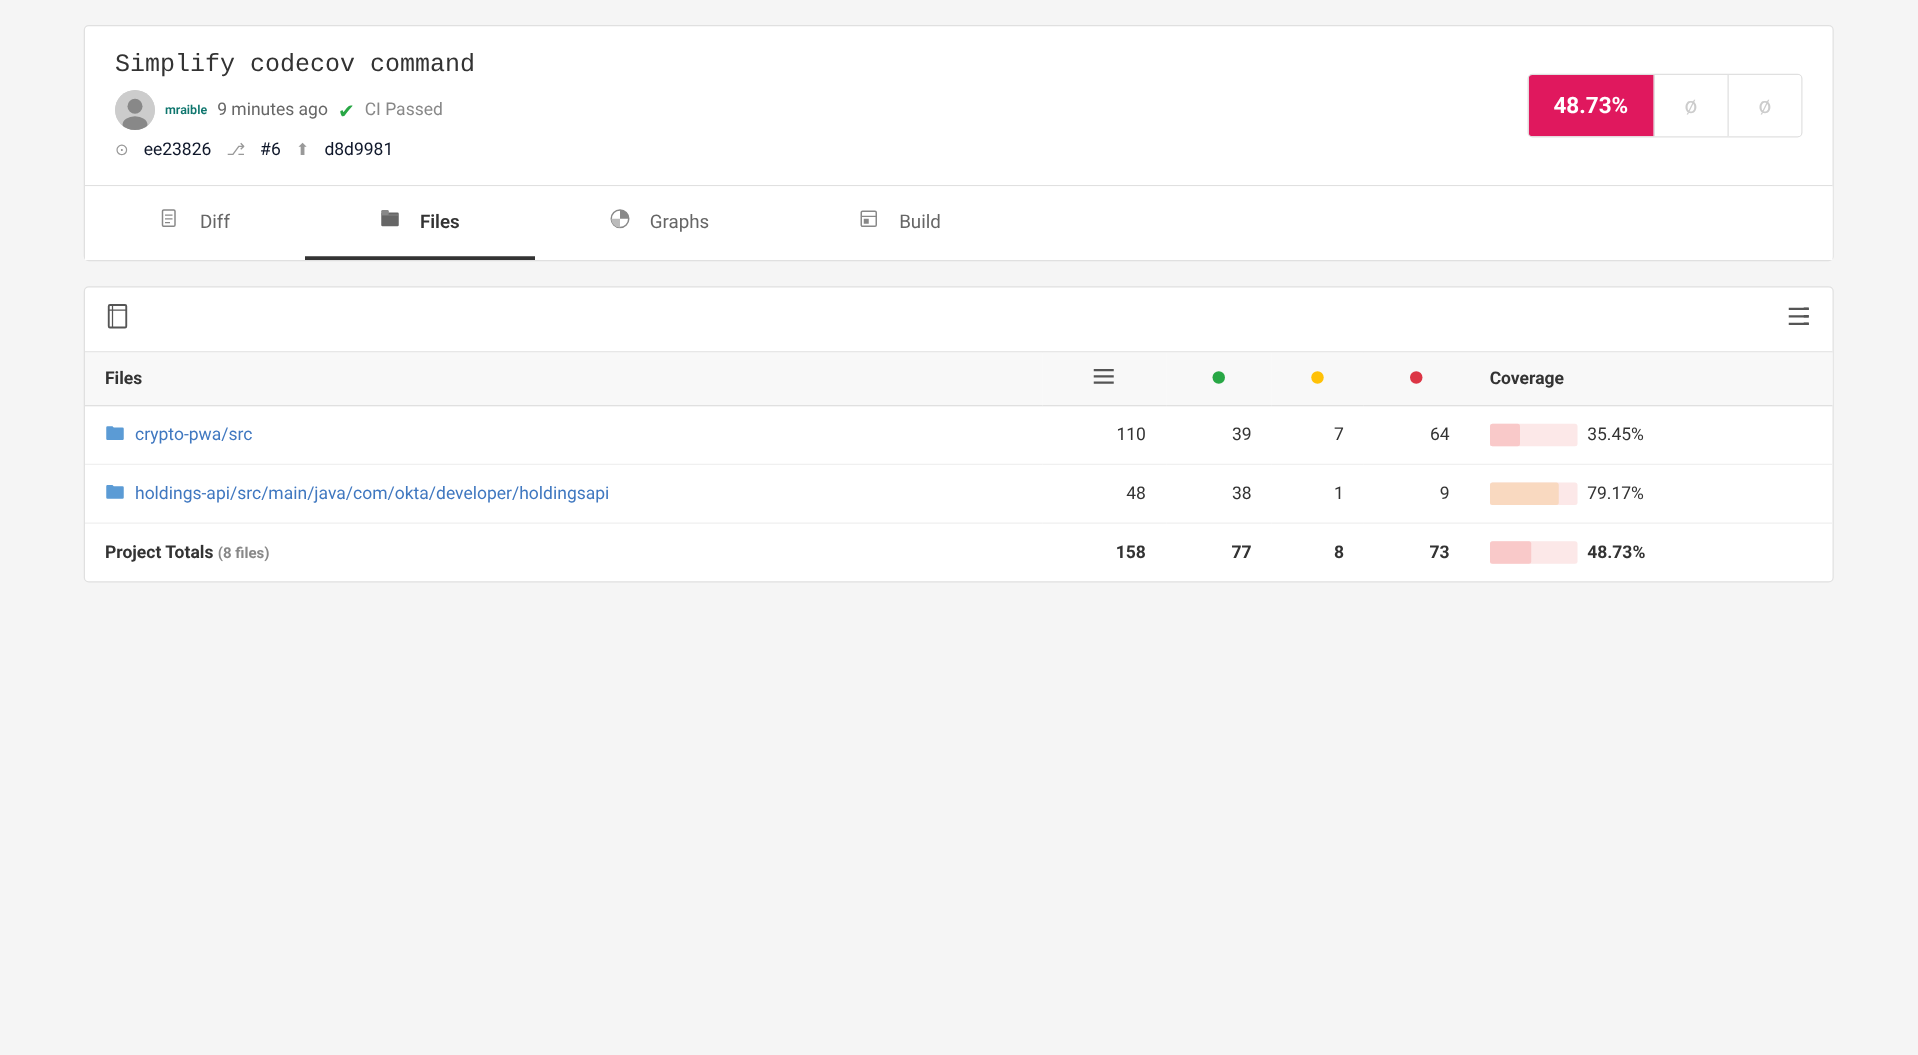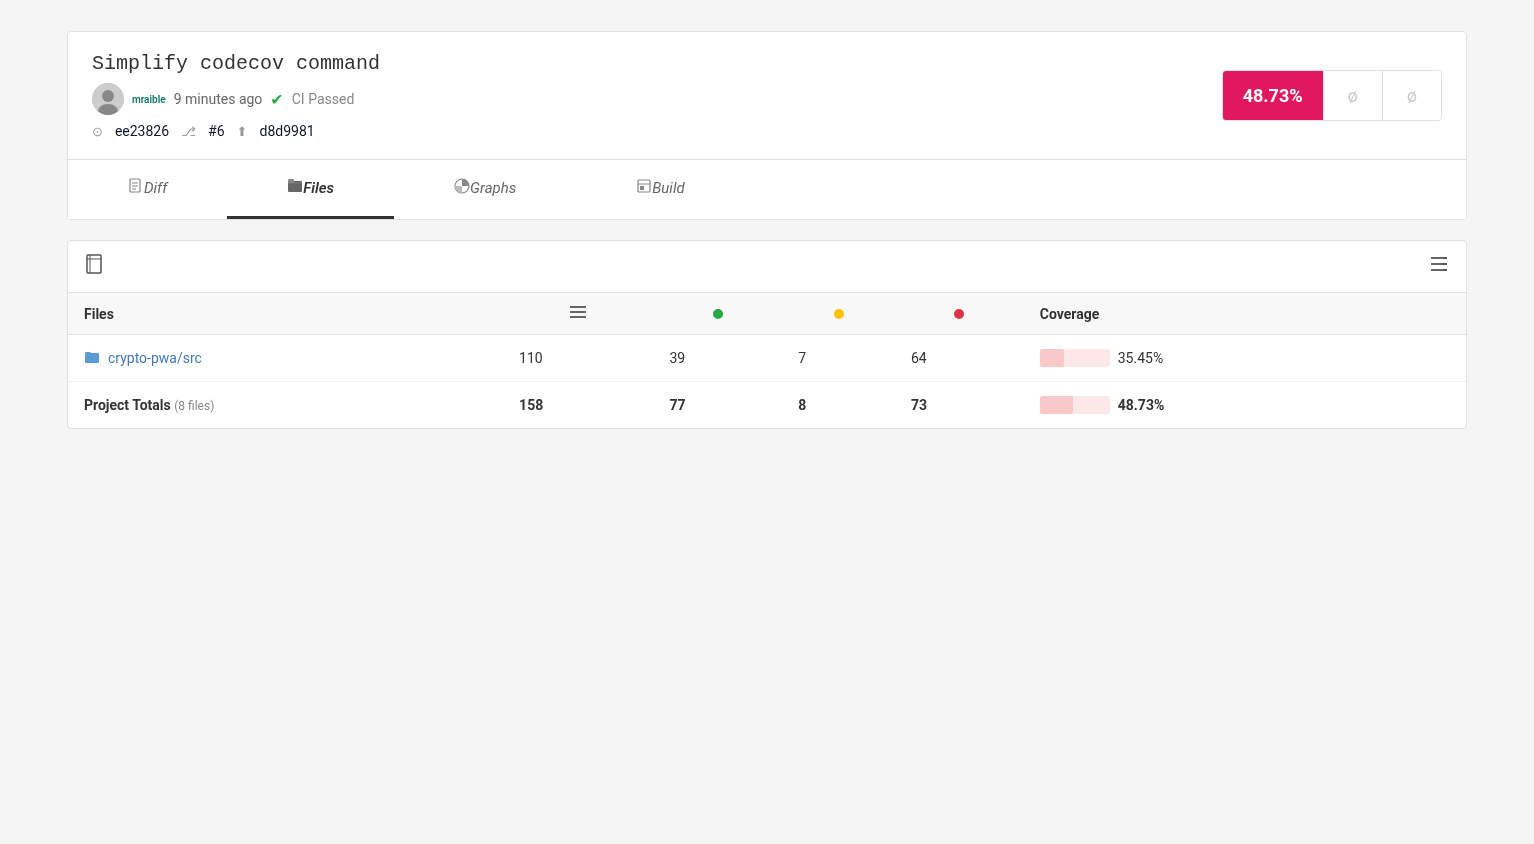--- a/index.html
+++ b/index.html
@@ -13,21 +13,20 @@
       max-width: 1440px;
       margin: 0 auto;
       background: #f5f5f5;
       padding: 20px;
     }
     .card {
       background: #fff;
       border: 1px solid #e0e0e0;
       border-radius: 4px;
       margin-bottom: 20px;
-      margin-top: 11px;
     }
     
     .commit-header {
       padding: 20px 24px;
       display: flex;
       align-items: center;
       justify-content: space-between;
       border-bottom: 1px solid #e0e0e0;
     }
     .commit-left {}
@@ -122,25 +121,24 @@
       align-items: center;
       padding: 0;
     }
     .tab {
       padding: 18px 60px;
       font-size: 15px;
       color: #666;
       cursor: pointer;
       display: flex;
       align-items: center;
-      gap: 0;
+      gap: 16px;
       border-bottom: 3px solid transparent;
       position: relative;
       text-decoration: none;
-      font-style: italic;
     }
     .tab.active {
       color: #333;
       font-weight: 600;
       border-bottom: 3px solid #333;
     }
     .tab-icon {
       font-size: 16px;
       color: #888;
     }
@@ -190,21 +188,21 @@
     }
     .files-table th.center {
       text-align: center;
     }
     .files-table td {
       padding: 14px 16px;
       border-bottom: 1px solid #f0f0f0;
       font-size: 14px;
     }
     .files-table td.center {
-      text-align: left;
+      text-align: right;
     }
     .files-table tr:last-child td {
       border-bottom: none;
     }
     .file-link {
       color: #4078c0;
       text-decoration: none;
       display: flex;
       align-items: center;
       gap: 8px;
@@ -262,21 +260,21 @@
     }
     .cov-value {
       font-size: 14px;
       color: #333;
       min-width: 55px;
     }
     .totals-row td {
       font-weight: 700;
     }
     .sub-label {
-      font-weight: 400;
+      font-weight: 700;
       color: #888;
       font-size: 12px;
     }
     .header-section {
       background: #fff;
       border: 1px solid #e0e0e0;
       border-radius: 4px;
     }
     .tabs-wrapper {
       background: #fff;
@@ -438,20 +436,44 @@
           <td>
             <div class="coverage-cell">
               <div class="cov-bar-container">
                 <div class="cov-bar-inner" style="width:35%"></div>
               </div>
               <span class="cov-value">35.45%</span>
             </div>
           </td>
         </tr>
 
+        <tr>
+          <td>
+            <a class="file-link">
+              <span>
+                <svg width="16" height="14" viewBox="0 0 16 14" fill="none">
+                  <path d="M1 3 Q1 2 2 2 L6 2 L7 3 L14 3 Q15 3 15 4 L15 12 Q15 13 14 13 L2 13 Q1 13 1 12 Z" fill="#5b9bd5"></path>
+                </svg>
+              </span>
+              <span>holdings-api/src/main/java/com/okta/developer/holdingsapi</span>
+            </a>
+          </td>
+          <td class="center">48</td>
+          <td class="center">38</td>
+          <td class="center">1</td>
+          <td class="center">9</td>
+          <td>
+            <div class="coverage-cell">
+              <div class="cov-bar-container">
+                <div class="cov-bar-inner cov-bar-inner-orange" style="width:79%"></div>
+              </div>
+              <span class="cov-value">79.17%</span>
+            </div>
+          </td>
+        </tr>
 
         <tr class="totals-row">
           <td>
             <span class="bold">Project Totals</span>
             <span class="sub-label">(8 files)</span>
           </td>
           <td class="center">158</td>
           <td class="center">77</td>
           <td class="center">8</td>
           <td class="center">73</td>

